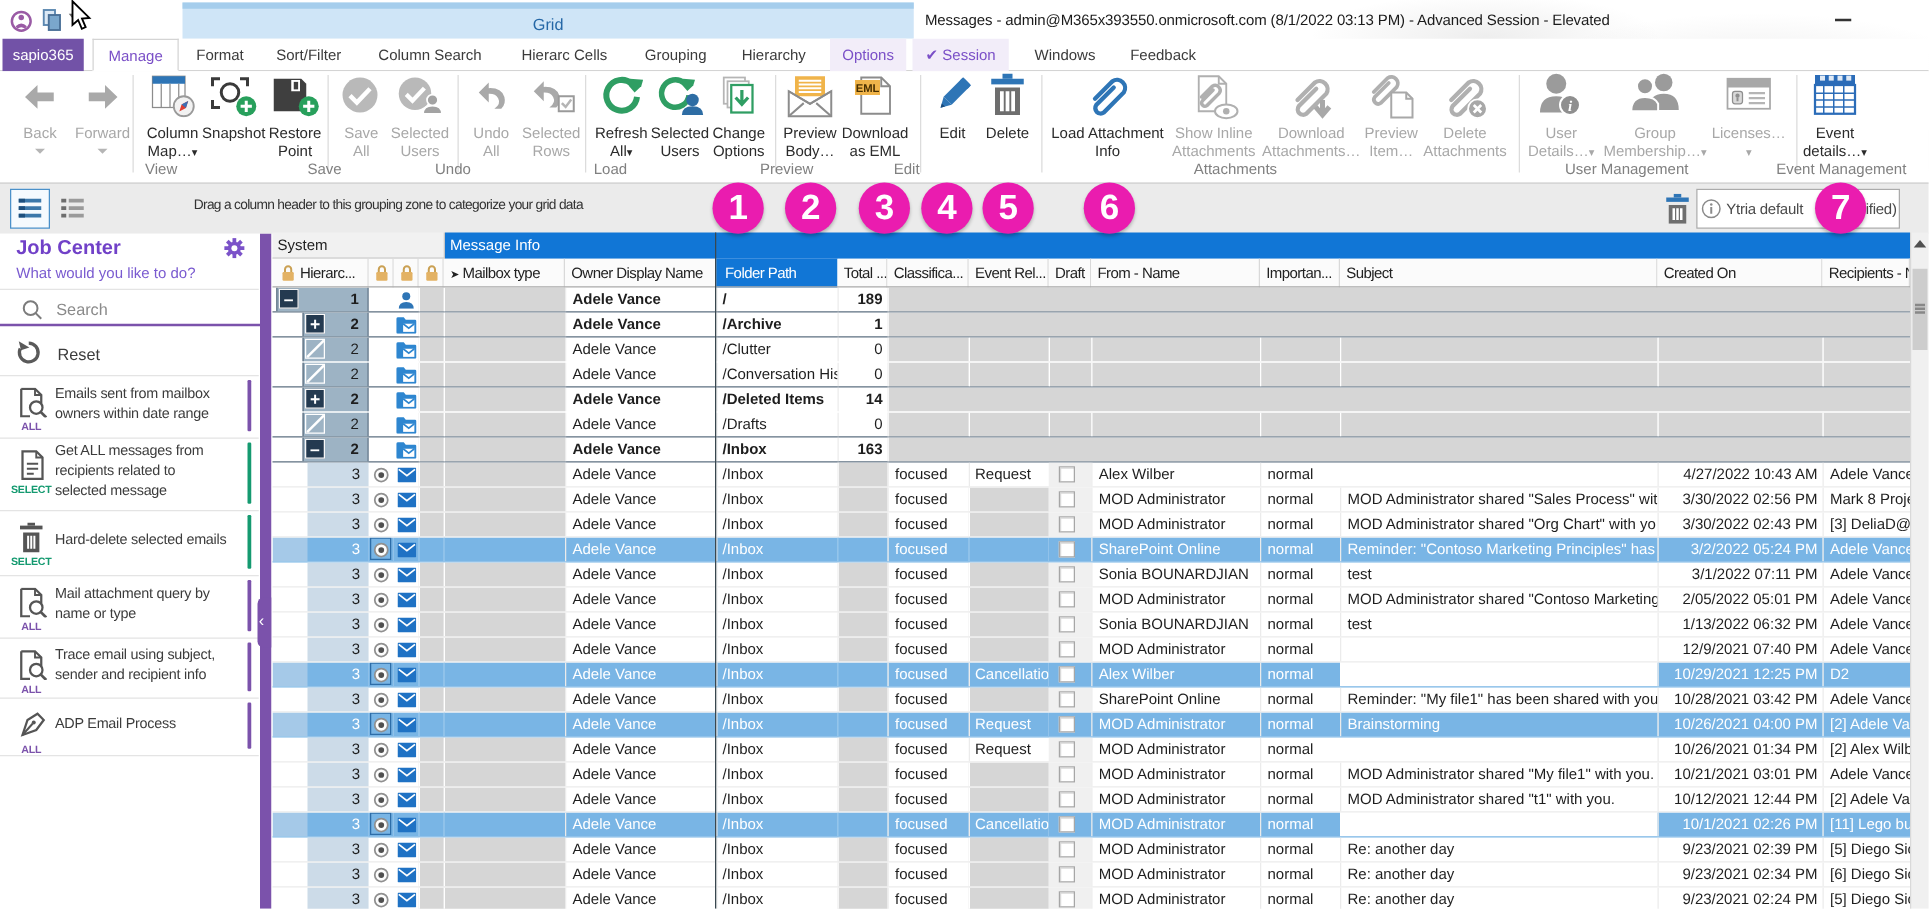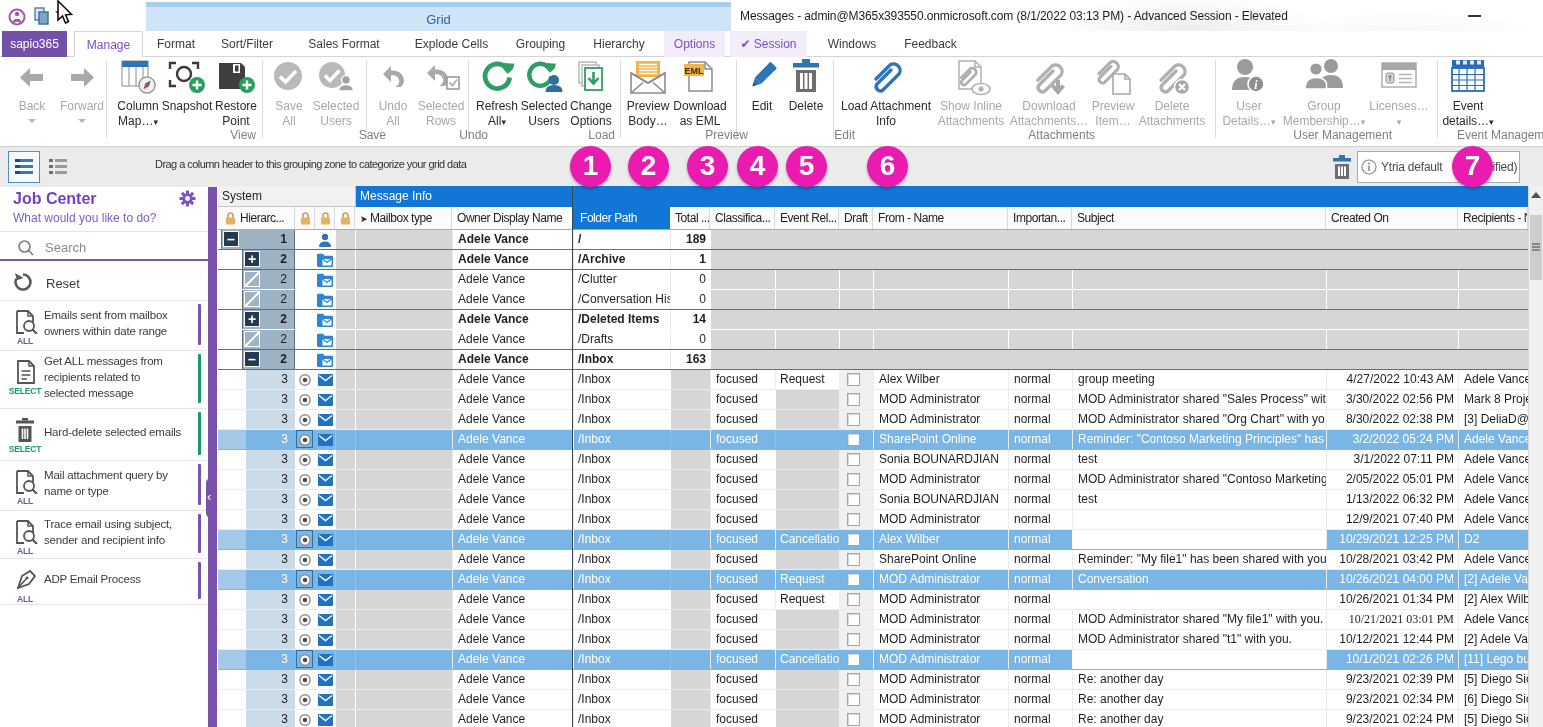--- a/index.html
+++ b/index.html
@@ -13,21 +13,21 @@
 .minb{left:1468px;top:15px;width:13px;height:2px;background:#333}
 .tabrow{left:0;top:31px;width:1543px;height:26px;background:#fff;border-bottom:1px solid #d4d4d4}
 .sapio{left:2px;top:31px;width:65px;height:26px;background:#7252a7;color:#fff;font-size:12px;text-align:center;line-height:26px}
 .tab{top:31px;height:26px;font-size:12px;line-height:26px;text-align:center;color:#3b3b3b}
 .tab.active{background:#fff;border:1px solid #d4d4d4;border-bottom:1px solid #fff;color:#7a4fc7}
 .tab.lav{background:#f2edf9;color:#7a4fc7}
 .ribbon{left:0;top:57px;width:1543px;height:89px;background:#fff}
 .rsep{top:60px;width:1px;height:78px;background:#dcdcdc}
 .rbtn{font-size:12px;text-align:center;color:#2b2b2b;line-height:15px}
 .rbtn.dis{color:#a8a8a8}
-.glab{font-size:12px;color:#808080;text-align:right;top:128px;height:14px;line-height:14px}
+.glab{font-size:12px;color:#808080;text-align:left;top:128px;height:14px;line-height:14px}
 .groupbar{left:0;top:146px;width:1543px;height:41px;background:#ebebeb;border-top:1px solid #d0d0d0}
 .dragtxt{left:155px;top:158px;font-size:11px;color:#333;letter-spacing:-0.55px}
 .circ{width:41px;height:41px;border-radius:50%;background:#ea1caf;color:#fff;font-size:28px;font-weight:700;text-align:center;line-height:40px;box-shadow:0 2px 3px rgba(0,0,0,0.25);z-index:30}
 .lpanel{left:0;top:187px;width:208px;height:540px;background:#fff}
 .pstrip{left:208px;top:187px;width:9px;height:540px;background:#7b52ab;z-index:5}
 .jtitle{left:13px;top:190px;font-size:16px;font-weight:700;color:#7141c8}
 .jsub{left:13px;top:211px;font-size:12px;color:#7a5bd0}
 .jsep{left:0;width:207px;height:1px;background:#e4e4e4}
 .jitem{font-size:11.5px;color:#3c3c3c;line-height:16px;letter-spacing:-0.2px}
 .jbadge{font-size:8.5px;font-weight:700;text-align:center;width:34px;letter-spacing:-0.2px}
@@ -76,22 +76,22 @@
 </svg>
 <div class="abs" style="left:55px;top:11px;width:0;height:0;border-left:4px solid transparent;border-right:4px solid transparent;border-top:5px solid #666"></div>
 <svg class="abs" style="left:55px;top:0px;z-index:50" width="22" height="30" viewBox="0 0 22 30">
 <path d="M3 1 L3 20 L7.5 16 L10.5 23 L13.5 21.7 L10.6 14.8 L16.5 14.3 Z" fill="#fff" stroke="#000" stroke-width="1.5"></path>
 </svg>
 <div class="abs tabrow"></div>
 <div class="abs sapio">sapio365</div>
 <div class="abs tab active" style="left:74px;width:69px">Manage</div>
 <div class="abs tab " style="left:148px;width:56px">Format</div>
 <div class="abs tab " style="left:213px;width:68px">Sort/Filter</div>
-<div class="abs tab " style="left:292px;width:104px">Sales Format</div>
-<div class="abs tab " style="left:400px;width:103px">Explode Cells</div>
+<div class="abs tab " style="left:292px;width:104px">Column Search</div>
+<div class="abs tab " style="left:400px;width:103px">Hierarc Cells</div>
 <div class="abs tab " style="left:513px;width:55px">Grouping</div>
 <div class="abs tab " style="left:584px;width:70px">Hierarchy</div>
 <div class="abs tab lav" style="left:664px;width:61px">Options</div>
 <div class="abs tab lav sess" style="left:730px;width:77px"><span style="color:#7a4fc7">✔</span> Session</div>
 <div class="abs tab " style="left:820px;width:64px">Windows</div>
 <div class="abs tab " style="left:897px;width:67px">Feedback</div>
 <div class="abs ribbon"></div>
 <div class="abs rsep" style="left:106px"></div>
 <div class="abs rsep" style="left:262px"></div>
 <div class="abs rsep" style="left:366px"></div>
@@ -692,21 +692,20 @@
     <span class="cell wc" style="left:234px;width:121px;padding-left:5px;">Adele Vance</span>
     <span class="cell wc" style="left:355px;width:97px;padding-left:4px;">/Inbox</span>
     <span class="cell gc" style="left:452px;width:40px;"></span>
     <span class="cell wc" style="left:492px;width:65px;padding-left:5px;">focused</span>
     <span class="cell wc" style="left:557px;width:64px;padding-left:4px;">Request</span>
     <span class="cell " style="left:621px;width:34px;background:#f0f0f0;">
       <span class="cb"></span>
     </span>
     <span class="cell wc" style="left:655px;width:135px;padding-left:5px;">Alex Wilber</span>
     <span class="cell wc" style="left:790px;width:64px;padding-left:5px;">normal</span>
-    <span class="cell wc" style="left:854px;width:254px;padding-left:5px;">group meeting</span>
     <span class="cell wc num" style="left:1108px;width:132px;padding-right:4px;">4/27/2022 10:43 AM</span>
     <span class="cell wc" style="left:1240px;width:70px;padding-left:5px;">Adele Vance</span>
   </div>
 <div class="abs row" style="top:390px;width:1310px;border-bottom:1px solid #ececec">
     <span class="cell " style="left:0px;width:77px;">
       <span class="hsub hsub3" style="left:28px;width:49px;">3</span>
     </span>
     <span class="cell " style="left:77px;width:20px;text-align:center;">
       <svg style="margin:3px auto 0" width="14" height="14" viewBox="0 0 14 14">
         <circle cx="7" cy="7" r="5.2" fill="#fdfdfd" stroke="#909090" stroke-width="1.4"></circle>
@@ -757,21 +756,21 @@
     <span class="cell wc" style="left:355px;width:97px;padding-left:4px;">/Inbox</span>
     <span class="cell gc" style="left:452px;width:40px;"></span>
     <span class="cell wc" style="left:492px;width:65px;padding-left:5px;">focused</span>
     <span class="cell gc" style="left:557px;width:64px;"></span>
     <span class="cell " style="left:621px;width:34px;background:#f0f0f0;">
       <span class="cb"></span>
     </span>
     <span class="cell wc" style="left:655px;width:135px;padding-left:5px;">MOD Administrator</span>
     <span class="cell wc" style="left:790px;width:64px;padding-left:5px;">normal</span>
     <span class="cell wc" style="left:854px;width:254px;padding-left:5px;">MOD Administrator shared "Org Chart" with yo</span>
-    <span class="cell wc num" style="left:1108px;width:132px;padding-right:4px;">8/30/2022 02:38 PM</span>
+    <span class="cell wc num" style="left:1108px;width:132px;padding-right:4px;">3/30/2022 02:43 PM</span>
     <span class="cell wc" style="left:1240px;width:70px;padding-left:5px;">[3] DeliaD@M</span>
   </div>
 <div class="abs row selrow" style="top:430px;width:1310px;border-bottom:1px solid #79b5e5">
     <span class="cell " style="left:0px;width:77px;background:#a5c9e8;">
       <span class="hsub hsub3" style="left:28px;width:49px;background:#79b5e5;">3</span>
     </span>
     <span class="cell " style="left:77px;width:20px;text-align:center;background:#79b5e5;">
       <span style="position:absolute;left:1px;top:0px;width:17px;height:18px;border:1.5px solid #2d6da8"></span>
       <svg style="margin:3px auto 0" width="14" height="14" viewBox="0 0 14 14">
         <circle cx="7" cy="7" r="5.2" fill="#fdfdfd" stroke="#909090" stroke-width="1.4"></circle>
@@ -1014,21 +1013,21 @@
     <span class="cell wc" style="left:234px;width:121px;padding-left:5px;background:#79b5e5;">Adele Vance</span>
     <span class="cell wc" style="left:355px;width:97px;padding-left:4px;background:#79b5e5;">/Inbox</span>
     <span class="cell selgc" style="left:452px;width:40px;"></span>
     <span class="cell wc" style="left:492px;width:65px;padding-left:5px;background:#79b5e5;">focused</span>
     <span class="cell wc" style="left:557px;width:64px;padding-left:4px;background:#79b5e5;">Request</span>
     <span class="cell " style="left:621px;width:34px;background:#79b5e5;">
       <span class="cb"></span>
     </span>
     <span class="cell wc" style="left:655px;width:135px;padding-left:5px;background:#79b5e5;">MOD Administrator</span>
     <span class="cell wc" style="left:790px;width:64px;padding-left:5px;background:#79b5e5;">normal</span>
-    <span class="cell wc" style="left:854px;width:254px;padding-left:5px;background:#79b5e5;">Conversation</span>
+    <span class="cell wc" style="left:854px;width:254px;padding-left:5px;background:#79b5e5;">Brainstorming</span>
     <span class="cell wc num" style="left:1108px;width:132px;padding-right:4px;background:#79b5e5;">10/26/2021 04:00 PM</span>
     <span class="cell wc" style="left:1240px;width:70px;padding-left:5px;background:#79b5e5;">[2] Adele Van</span>
   </div>
 <div class="abs row" style="top:590px;width:1310px;border-bottom:1px solid #ececec">
     <span class="cell " style="left:0px;width:77px;">
       <span class="hsub hsub3" style="left:28px;width:49px;">3</span>
     </span>
     <span class="cell " style="left:77px;width:20px;text-align:center;">
       <svg style="margin:3px auto 0" width="14" height="14" viewBox="0 0 14 14">
         <circle cx="7" cy="7" r="5.2" fill="#fdfdfd" stroke="#909090" stroke-width="1.4"></circle>
@@ -1078,21 +1077,21 @@
     <span class="cell wc" style="left:355px;width:97px;padding-left:4px;">/Inbox</span>
     <span class="cell gc" style="left:452px;width:40px;"></span>
     <span class="cell wc" style="left:492px;width:65px;padding-left:5px;">focused</span>
     <span class="cell gc" style="left:557px;width:64px;"></span>
     <span class="cell " style="left:621px;width:34px;background:#f0f0f0;">
       <span class="cb"></span>
     </span>
     <span class="cell wc" style="left:655px;width:135px;padding-left:5px;">MOD Administrator</span>
     <span class="cell wc" style="left:790px;width:64px;padding-left:5px;">normal</span>
     <span class="cell wc" style="left:854px;width:254px;padding-left:5px;">MOD Administrator shared "My file1" with you.</span>
-    <span class="cell wc num" style="left:1108px;width:132px;padding-right:4px;font-family:Liberation Serif, serif;">10/21/2021 03:01 PM</span>
+    <span class="cell wc num" style="left:1108px;width:132px;padding-right:4px;">10/21/2021 03:01 PM</span>
     <span class="cell wc" style="left:1240px;width:70px;padding-left:5px;">Adele Vance</span>
   </div>
 <div class="abs row" style="top:630px;width:1310px;border-bottom:1px solid #ececec">
     <span class="cell " style="left:0px;width:77px;">
       <span class="hsub hsub3" style="left:28px;width:49px;">3</span>
     </span>
     <span class="cell " style="left:77px;width:20px;text-align:center;">
       <svg style="margin:3px auto 0" width="14" height="14" viewBox="0 0 14 14">
         <circle cx="7" cy="7" r="5.2" fill="#fdfdfd" stroke="#909090" stroke-width="1.4"></circle>
         <circle cx="7" cy="7" r="2.3" fill="#505050"></circle>

